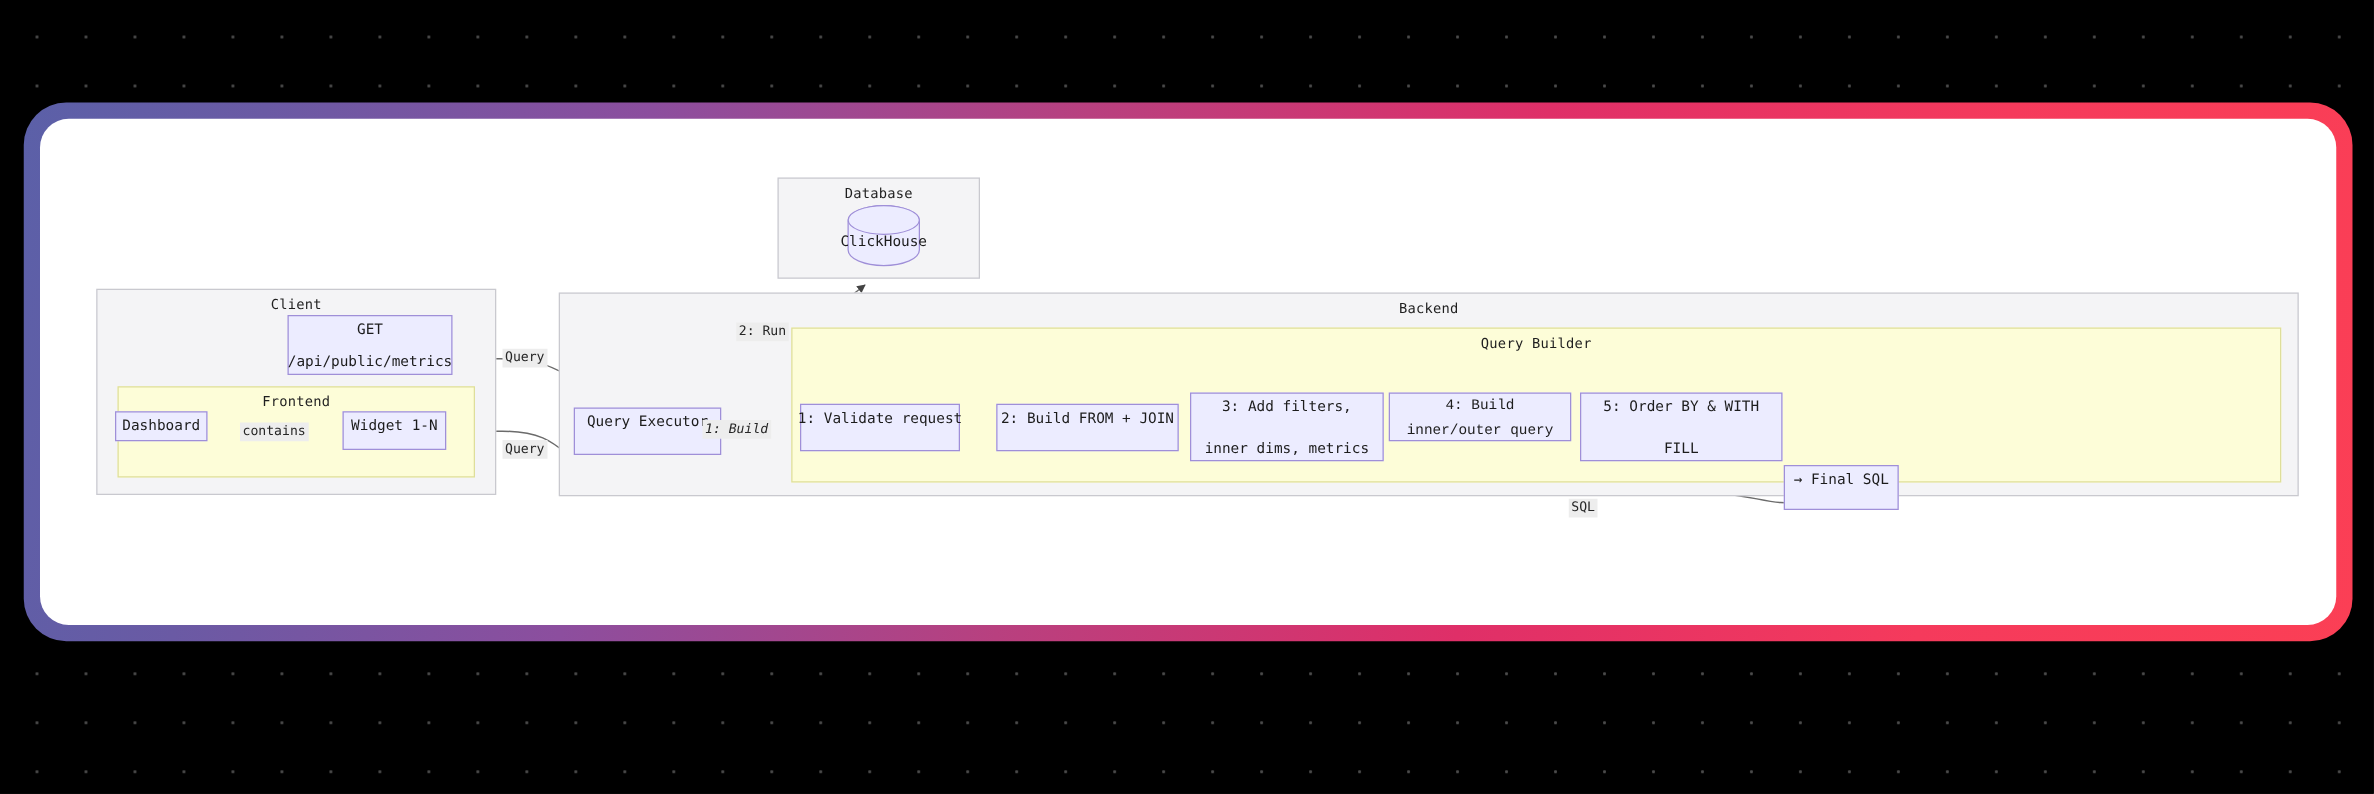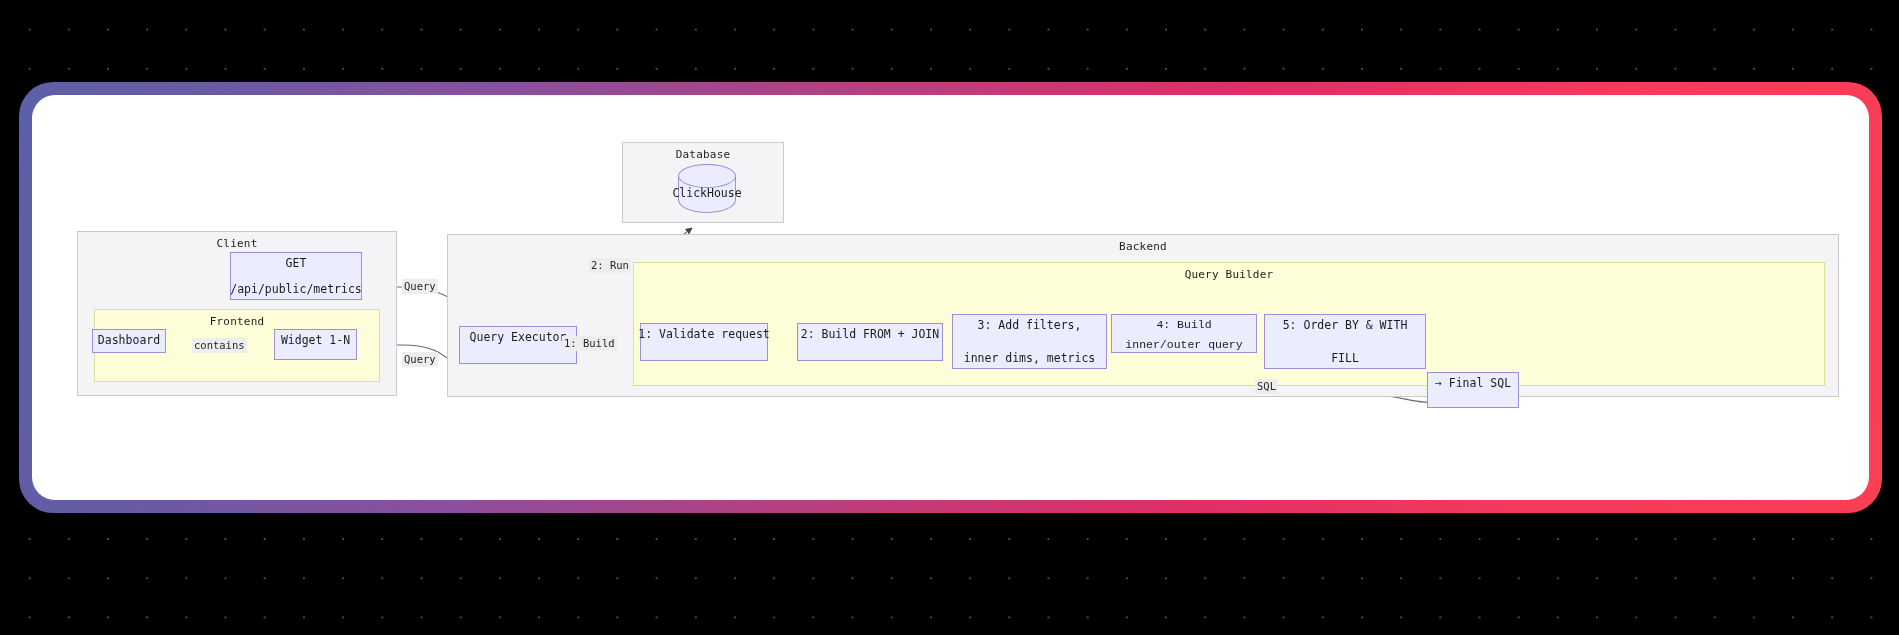--- a/index.html
+++ b/index.html
@@ -213,21 +213,21 @@
         <div class="node" style="left:427px; top:231px; width:118px; height:38px;">
           <span class="ln">Query Executor</span>
         </div>
 
         <div class="edge-label" style="left:370px; top:184px;">Query</div>
 
         <div class="edge-label" style="left:370px; top:257px;">Query</div>
 
         <div class="edge-label" style="left:557px; top:163px;">2: Run</div>
 
-        <div class="edge-label" style="left:530px; top:241px;">1: Build</div>
+        <div class="edge-label" style="left:530px; top:241px;font-style:italic;">1: Build</div>
 
         <div class="group yellow" style="left:601px; top:167px; width:1192px; height:124px;">
           <div class="group-label">Query Builder</div>
         </div>
 
         <div class="node" style="left:608px; top:228px; width:128px; height:38px;">
           <span class="ln">1: Validate request</span>
         </div>
 
         <div class="node" style="left:765px; top:228px; width:146px; height:38px;">
@@ -246,19 +246,19 @@
 
         <div class="node" style="left:1232px; top:219px; width:162px; height:55px;">
           <span class="ln">5: Order BY &amp; WITH</span>
           <span class="ln">FILL</span>
         </div>
 
         <div class="node" style="left:1395px; top:277px; width:92px; height:36px;">
           <span class="ln">→ Final SQL</span>
         </div>
 
-        <div class="edge-label" style="left:1223px; top:284px;">SQL</div>
+        <div class="edge-label" style="left:1223px; top:304px;">SQL</div>
 
       </div>
     </div>
   </div>
 
 </div>
 
 </body></html>

